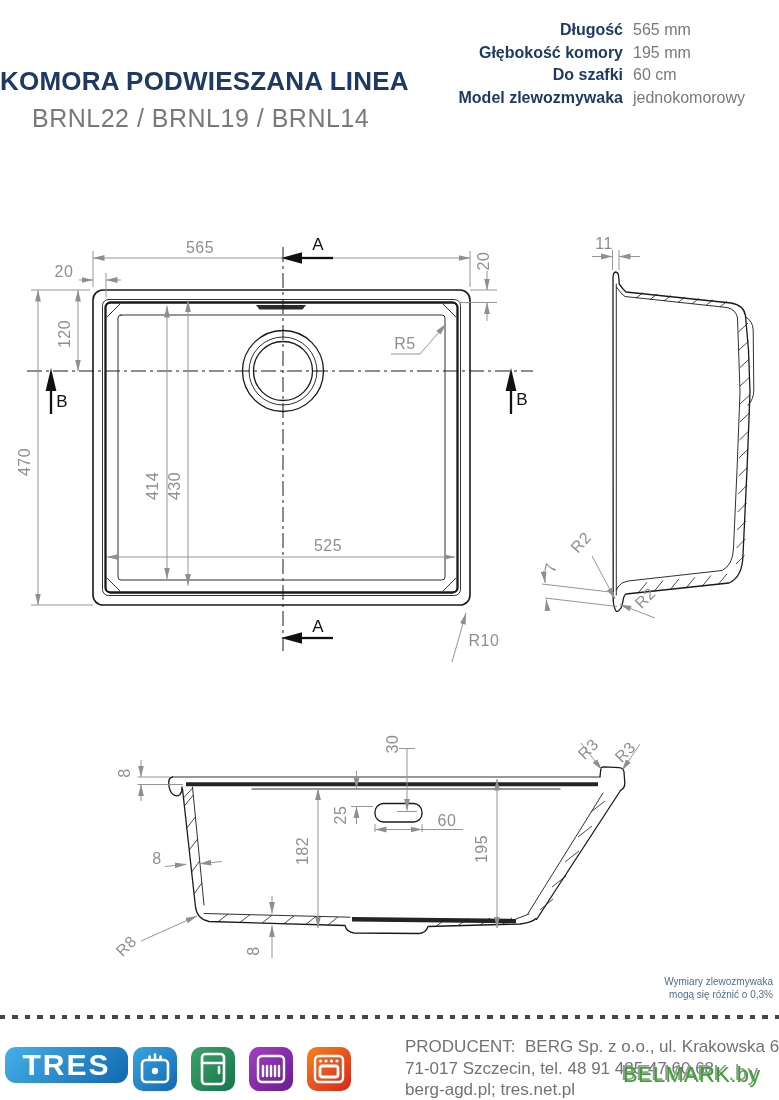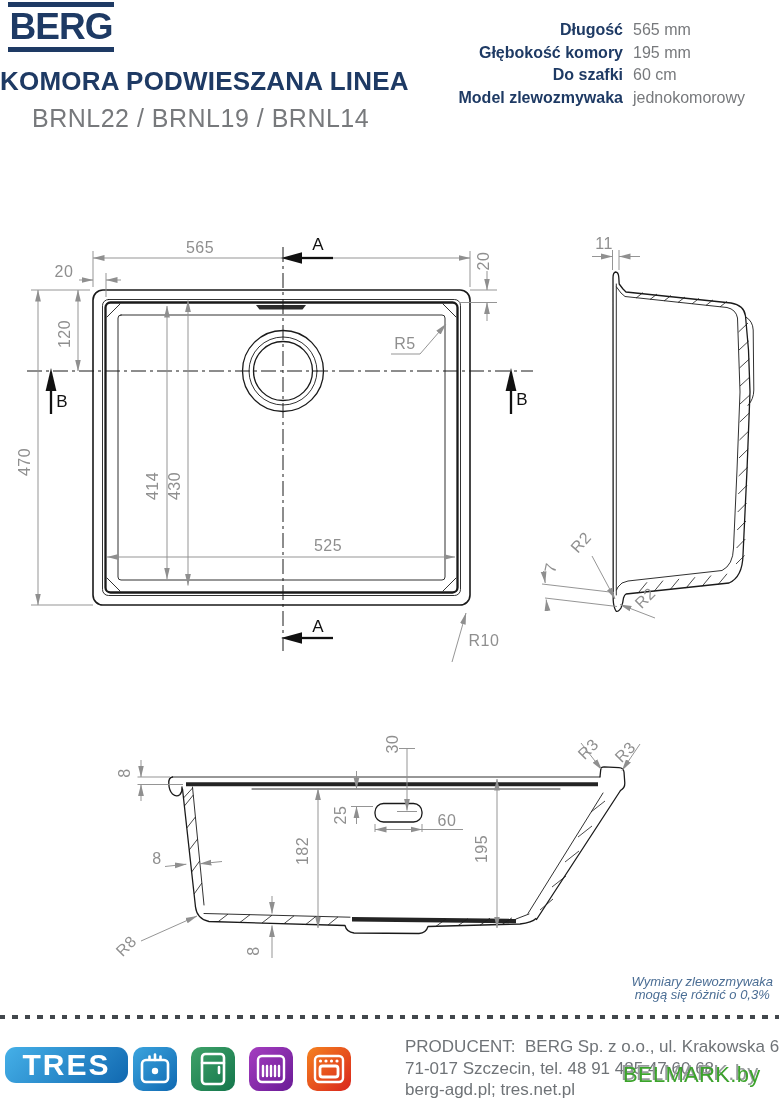--- a/index.html
+++ b/index.html
@@ -29,21 +29,21 @@
   .ln{stroke:var(--line-black);fill:none;stroke-width:1.3px;stroke-linejoin:round;stroke-linecap:round;}
   .lnm{stroke-width:1.6px;} .lnb{stroke-width:2.3px;} .lt{stroke-width:0.9px;}
   .cl{stroke:var(--line-black);fill:none;stroke-width:1px;stroke-dasharray:15 4 3 4;}
   .dl{stroke:var(--dim-gray);fill:none;stroke-width:0.95px;}
   .hat{stroke:var(--line-black);fill:none;stroke-width:0.8px;}
   text.dimt{fill:var(--dim-gray);font-size:16px;font-family:"Liberation Sans",sans-serif;letter-spacing:0.5px;}
   text.sec{fill:#111;font-size:17px;font-family:"Liberation Sans",sans-serif;}
   .secfill{fill:#111;stroke:none;}
   .darkline{stroke:#242424;fill:none;}
   
-  .note{position:absolute;top:975px;right:6px;text-align:center;font-size:13px;line-height:13px;color:var(--note-blue);font-style:italic;}
+  .note{position:absolute;top:975px;right:6px;text-align:right;font-size:10px;line-height:13px;color:var(--note-blue);}
   .sep{position:absolute;left:0;right:0;top:1015px;height:4px;
        background:repeating-linear-gradient(90deg,#42474c 0 5px,transparent 5px 12.5px);}
   .tres{position:absolute;left:5px;top:1047px;width:123px;height:36px;border-radius:11px;
         background:linear-gradient(135deg,var(--tres-blue-1),var(--tres-blue-2));
         color:#fff;font-weight:bold;font-size:30px;letter-spacing:2px;display:flex;
         align-items:center;justify-content:center;}
   .ftico{position:absolute;top:1047px;width:44px;height:44px;border-radius:10px;
          display:flex;align-items:center;justify-content:center;}
   .ico-sink{left:133px;background:linear-gradient(135deg,var(--sink-blue-1),var(--sink-blue-2));}
   .ico-fridge{left:191px;background:linear-gradient(135deg,var(--fridge-green-1),var(--fridge-green-2));}
@@ -53,25 +53,20 @@
             color:var(--producer-gray);}
   .producer div{white-space:pre;}
   .watermark{position:absolute;left:608px;top:1062px;font-size:22px;font-weight:normal;
              color:var(--watermark-green);text-shadow:-2px -2px 0 #979b9d;z-index:5;letter-spacing:0.3px;margin-left:15px;}
 </style>
 </head>
 <body>
 
 <div id="page">
 
-  <div class="logo">
-    <div class="bar"></div>
-    <div class="word">BERG</div>
-    <div class="bar"></div>
-  </div>
   <div class="title-wrap">
     <div class="title">KOMORA PODWIESZANA LINEA</div>
     <div class="models">BRNL22 / BRNL19 / BRNL14</div>
   </div>
   <div class="specs">
     <div class="spec-row">
       <span class="spec-label">Długość</span>
       <span class="spec-value">565 mm</span>
     </div>
     <div class="spec-row">

